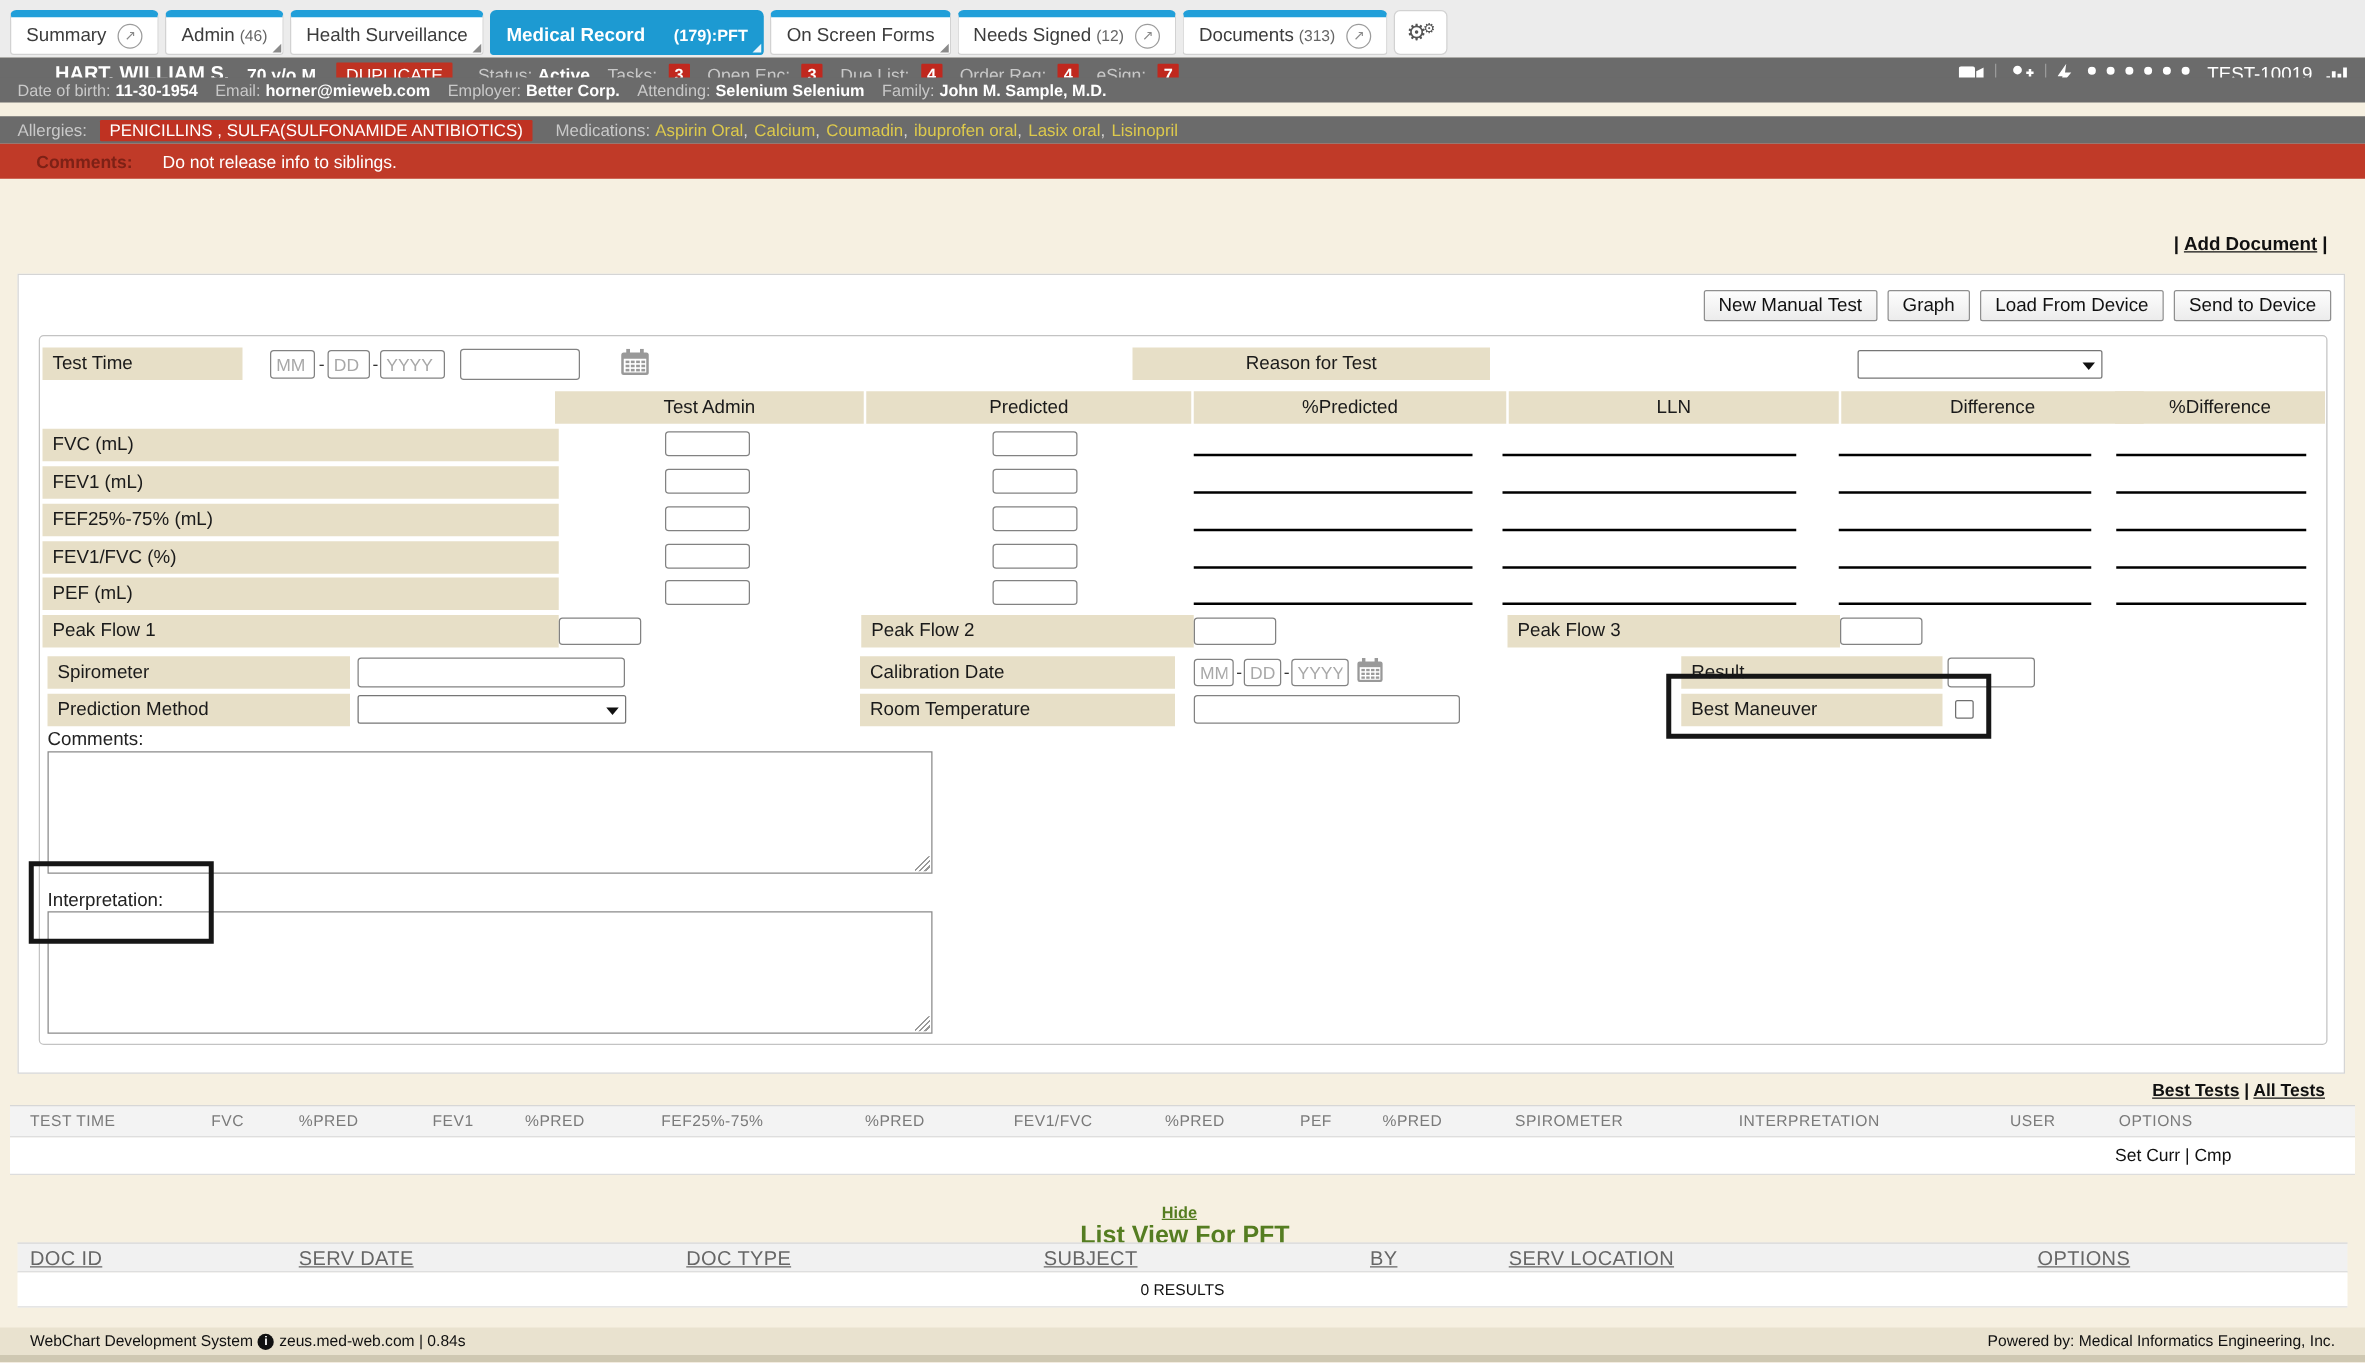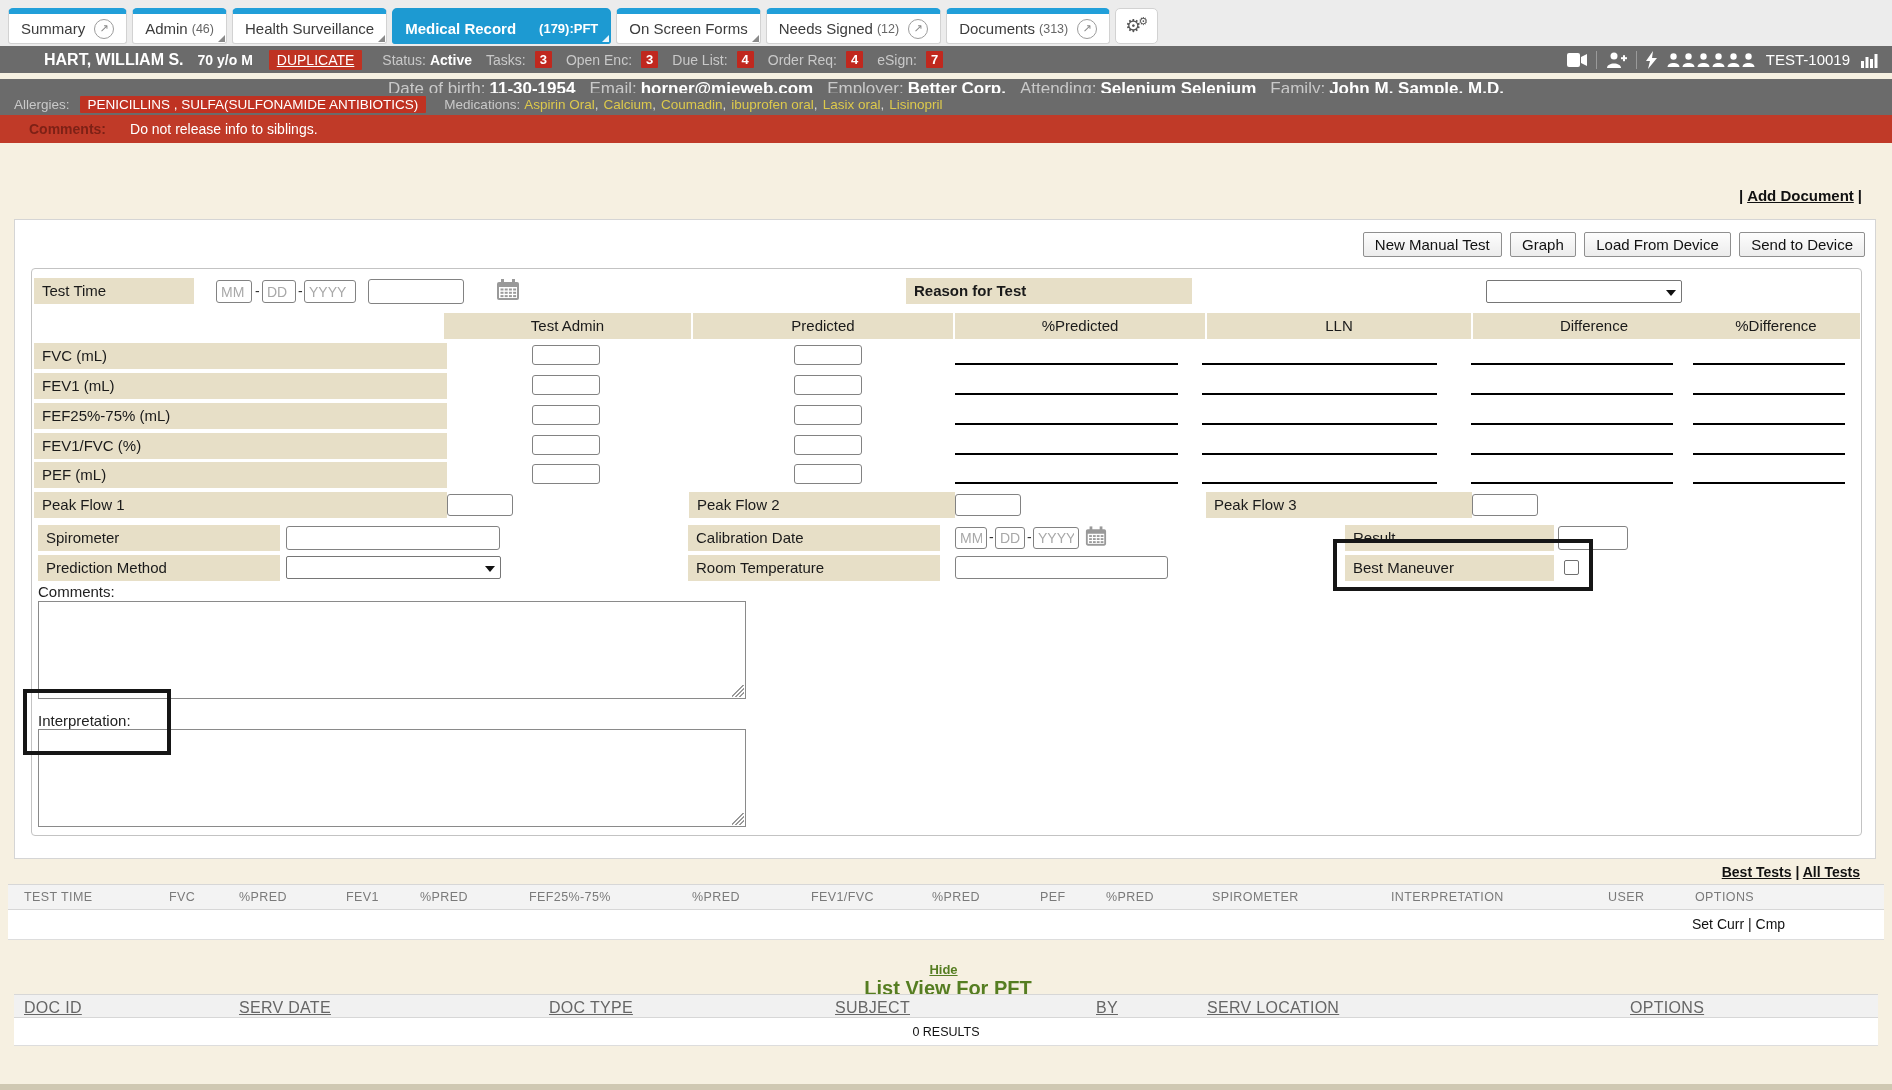--- a/index.html
+++ b/index.html
@@ -11,21 +11,21 @@
   .tab.active{background:#1d9ad2;border-color:#1d9ad2;color:#fff;font-weight:bold;gap:19px;}
   .tab.active .tcount{color:#fff;font-weight:bold;font-size:13px;}
   .extlink{display:inline-flex;align-items:center;justify-content:center;width:18px;height:18px;border:1.5px solid #9c9c9c;border-radius:50%;color:#8a8a8a;font-size:11px;margin-left:9px;background:#fff;}
   .fold::after{content:"";position:absolute;right:1px;bottom:1px;border-style:solid;border-width:0 0 7px 7px;border-color:transparent transparent #8a8a8a transparent;}
   .tab.active.fold::after{border-color:transparent transparent #eaf6fc transparent;}
   .gearbtn{height:36px;border-top:1px solid #d2d2d2;border-radius:5px;color:#555;font-size:18px;padding:0 9px;}
   .gearbtn .g2{font-size:11px;vertical-align:top;margin-left:-3px;}
   
   .band{position:absolute;left:0;width:1892px;background:#6b6b6b;color:#fff;display:flex;align-items:center;box-sizing:border-box;padding:0 14px;white-space:nowrap;}
   .band1{top:46px;height:27px;font-size:14px;padding-left:44px;}
-  .band2{top:79px;height:20px;font-size:17px;justify-content:center;}
+  .band2{top:62px;height:20px;font-size:13px;}
   .band3{top:93px;height:22px;font-size:13.5px;}
   .pname{font-size:16px;font-weight:bold;margin-right:14px;}
   .pval{font-weight:600;color:#fff;}
   .plbl{color:#c9c9c9;margin-left:14px;margin-right:4px;}
   .badge{background:#c0281e;color:#fff;font-weight:bold;font-size:13px;padding:0 5px;margin-left:5px;border-radius:1px;line-height:17px;}
   .dupbadge{background:#bf3222;color:#fff;text-decoration:underline;padding:2px 8px;margin-right:6px;border-radius:1px;cursor:pointer;}
   .allergybadge{background:#bf3222;color:#fff;padding:1px 8px;margin-left:6px;border-radius:1px;cursor:pointer;}
   .med{color:#ddc94c;cursor:pointer;}
   .medsep{color:#d8d8d8;margin-right:5px;}
   .hdricons{margin-left:auto;display:flex;align-items:center;gap:9px;}
@@ -34,21 +34,21 @@
   .redband{position:absolute;left:0;top:115px;width:1892px;height:28px;background:#c03a28;color:#fff;display:flex;align-items:center;font-size:14px;box-sizing:border-box;padding:0 0 0 29px;}
   .redband .clbl{color:#7d2116;font-weight:bold;margin-right:24px;}
   
   .adddoc{position:absolute;top:187px;right:30px;font-size:15px;color:#111;font-weight:bold;}
   .adddoc .link{text-decoration:underline;cursor:pointer;margin:0 4px;}
   .panel{position:absolute;left:14px;top:219px;width:1862px;height:640px;background:#fff;border:1px solid #d5d5d5;box-sizing:border-box;}
   .toolbar{position:absolute;top:12px;right:10px;}
   .btn{display:inline-block;background:linear-gradient(#fdfdfd,#ececec);border:1px solid #8f8f8f;border-radius:2px;padding:3px 11px;font-size:15px;color:#111;margin-left:4px;cursor:pointer;}
   .formbox{position:absolute;left:16px;top:48px;width:1829px;height:566px;border:1px solid #c3c3c3;border-radius:4px;background:#fff;}
   .lbl{position:absolute;background:#e7dfc7;color:#1a1a1a;font-size:15px;line-height:26px;height:26px;padding-left:8px;box-sizing:border-box;}
-  .lblr{text-align:left;padding-right:8px;font-weight:bold;}
+  .lblr{text-align:center;padding-right:8px;}
   .hcell{position:absolute;top:44px;height:26px;background:#e7dfc7;color:#1a1a1a;font-size:15px;line-height:26px;text-align:center;}
   .inp{position:absolute;background:#fff;border:1px solid #828282;border-radius:3px;height:20px;box-sizing:border-box;font-size:14px;padding:0 4px;color:#222;font-family:"Liberation Sans",sans-serif;}
   .inp::placeholder{color:#a8a8a8;}
   .dash{position:absolute;font-size:14px;color:#333;top:3px;}
   .line{position:absolute;height:2px;background:#000;}
   .selectbox{position:absolute;background:#fff;border:1px solid #767676;border-radius:2px;box-sizing:border-box;cursor:pointer;}
   .caret{position:absolute;right:5px;top:50%;margin-top:-2px;width:0;height:0;border:5px solid transparent;border-top:6px solid #111;}
   .cb{position:absolute;width:13px;height:13px;background:#fff;border:1.5px solid #6f6f6f;border-radius:2px;cursor:pointer;}
   .ta{position:absolute;background:#fff;border:1px solid #8a8a8a;resize:none;box-sizing:border-box;font-family:"Liberation Sans",sans-serif;}
   .grip{position:absolute;width:12px;height:12px;background:
@@ -430,15 +430,21 @@
     <span style="left:10px;">DOC ID</span>
     <span style="left:225px;">SERV DATE</span>
     <span style="left:535px;">DOC TYPE</span>
     <span style="left:821px;">SUBJECT</span>
     <span style="left:1082px;">BY</span>
     <span style="left:1193px;">SERV LOCATION</span>
     <span style="left:1616px;">OPTIONS</span>
   </div>
   <div class="docrow">0 RESULTS</div>
 
+  <div class="footer">
+    <span>WebChart Development System</span>
+    <span class="infoicon">i</span>
+    <span>zeus.med-web.com | 0.84s</span>
+    <span class="fright">Powered by: Medical Informatics Engineering, Inc.</span>
+  </div>
   <div class="strip"></div>
 
 </div>
 
 </body></html>

